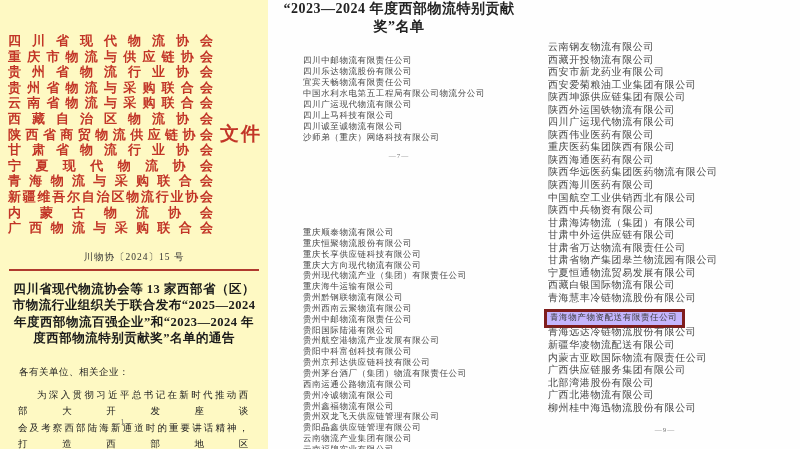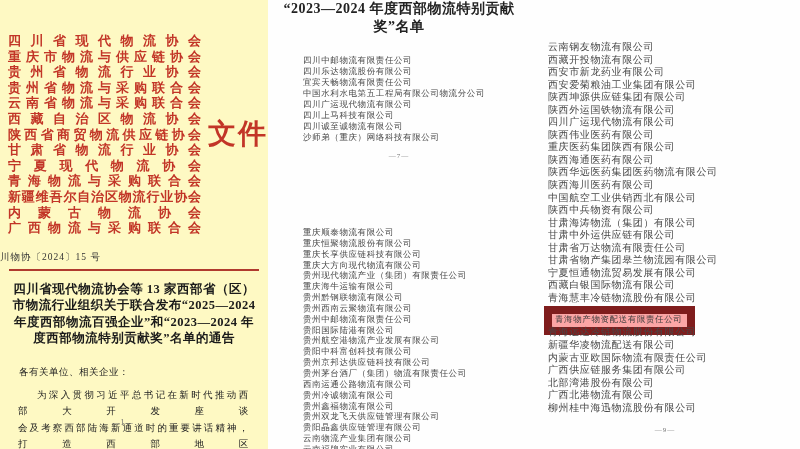--- a/index.html
+++ b/index.html
@@ -12,24 +12,24 @@
 
   
   .page-left{position:absolute;left:0;top:0;width:268px;height:449px;background:#fef9c3;}
   .red-header{display:flex;padding:33px 0 0 8px;}
   .assoc-block{width:205px;}
   .assoc-line{
     color:#c23527;font-weight:bold;font-size:13px;line-height:15.6px;
     text-align:justify;text-align-last:justify;white-space:nowrap;
   }
   .wenjian{
-    color:#c23527;font-weight:bold;font-size:28px;letter-spacing:2px;
+    color:#c23527;font-weight:bold;font-size:19px;letter-spacing:2px;
     align-self:center;margin-left:7px;white-space:nowrap;
   }
-  .doc-number{margin-top:15px;text-align:left;font-size:9.5px;color:#333;letter-spacing:1px;}
+  .doc-number{margin-top:15px;text-align:center;font-size:9.5px;color:#333;letter-spacing:1px;}
   .red-rule{height:2px;background:#b03a2e;margin:5px 9px 0 9px;}
   .notice-title{margin-top:10px;text-align:center;}
   .notice-title div{font-size:12.5px;font-weight:bold;color:#1a1a1a;line-height:16.5px;letter-spacing:0.5px;}
   .salutation{margin:19px 0 0 19px;font-size:9.5px;color:#222;letter-spacing:0.5px;}
   .body-text{margin:8px 18px 0 18px;}
   .body-text div{
     font-size:9.5px;color:#222;line-height:16.5px;letter-spacing:1.8px;
     text-align:justify;text-align-last:justify;
   }
   .body-text div:first-child{text-indent:2em;}
@@ -47,22 +47,22 @@
   .mid-list-2{margin:67px 0 0 35px;}
   .mid-list-2 div{line-height:10.85px;}
 
   
   .page-right{position:absolute;left:530px;top:0;width:270px;height:449px;background:#fefefe;}
   .r-list div{font-size:10px;color:#474747;letter-spacing:0.6px;white-space:nowrap;}
   .r-list-1{margin:41px 0 0 18px;}
   .r-list-1 div{line-height:12.55px;}
   .highlight-wrap{margin:2px 0 0 14px;height:19px;}
   .highlight-box{
-    display:inline-block;border:8px solid #7f1d1d;padding:0 5px 1px 3px;
-    font-size:8.5px;color:#3a3a3a;letter-spacing:0.6px;white-space:nowrap;background:#fca5a5;
+    display:inline-block;border:3px solid #7f1d1d;padding:0 5px 1px 3px;
+    font-size:8.5px;color:#3a3a3a;letter-spacing:0.6px;white-space:nowrap;background:#c4b5fd;
   }
   .r-list-2{margin:1px 0 0 18px;}
   .r-list-2 div{line-height:12.55px;}
   .pagenum-9{text-align:center;margin-top:12px;font-size:7px;color:#777;letter-spacing:1px;}
 </style>
 </head>
 <body>
 
 <div class="canvas">
 

